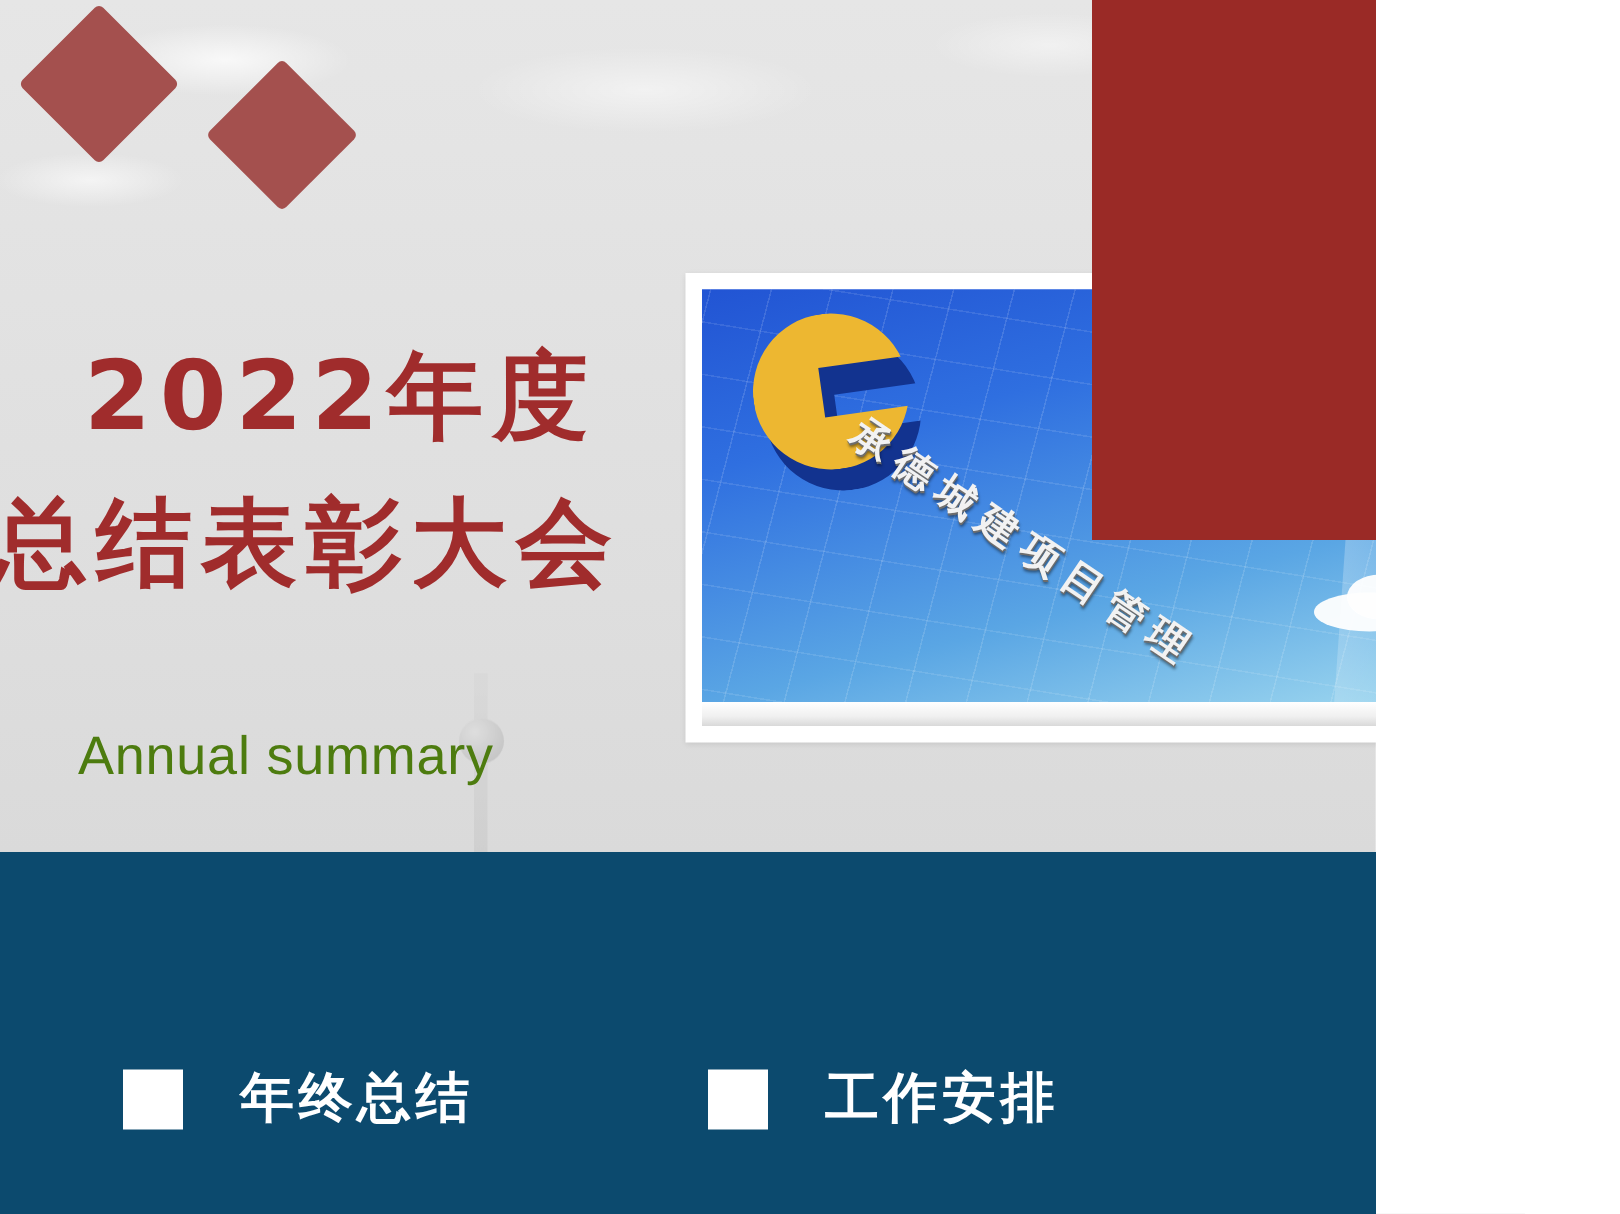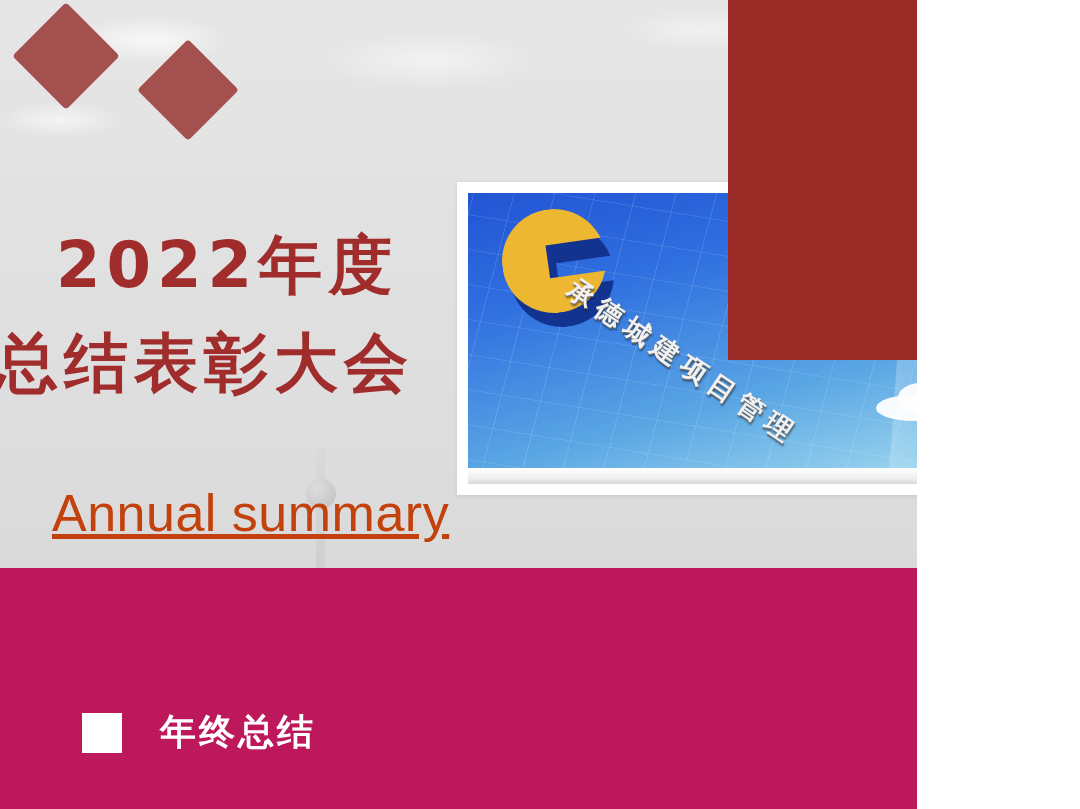--- a/index.html
+++ b/index.html
@@ -106,26 +106,25 @@
     white-space: nowrap;
   }
   .title-line-1 { margin-left: 56px; }
   .title-line-2 { margin-left: -6px; margin-top: 34px; }
 
   .subtitle {
     position: absolute;
     left: 52px;
     top: 483px;
     font-family: "Liberation Sans", sans-serif;
-    font-size: 52px;
+    font-size: 36px;
     font-weight: 400;
-    color: #c2410c;
+    color: #4d7c0f;
     letter-spacing: .5px;
     white-space: nowrap;
-    text-decoration: underline;
   }
 
   
   .photo-frame {
     position: absolute;
     left: 457px;
     top: 182px;
     width: 591px;
     height: 313px;
     background: #ffffff;
@@ -337,22 +336,26 @@
         <div class="logo-c"></div>
       </div>
 
       <div class="signage">承德城建项目管理</div>
       <div class="photo-ground"></div>
     </div>
   </div>
 
   <div class="red-block" style="background:#9A2A26;"></div>
 
-  <div class="bottom-band" style="background:#be185d;">
+  <div class="bottom-band" style="background:#0c4a6e;">
     <div class="nav">
       <div class="nav-item">
         <div class="nav-square"></div>
         <div class="nav-label">年终总结</div>
       </div>
+      <div class="nav-item">
+        <div class="nav-square"></div>
+        <div class="nav-label">工作安排</div>
+      </div>
     </div>
   </div>
 
 </div>
 
 </body></html>

